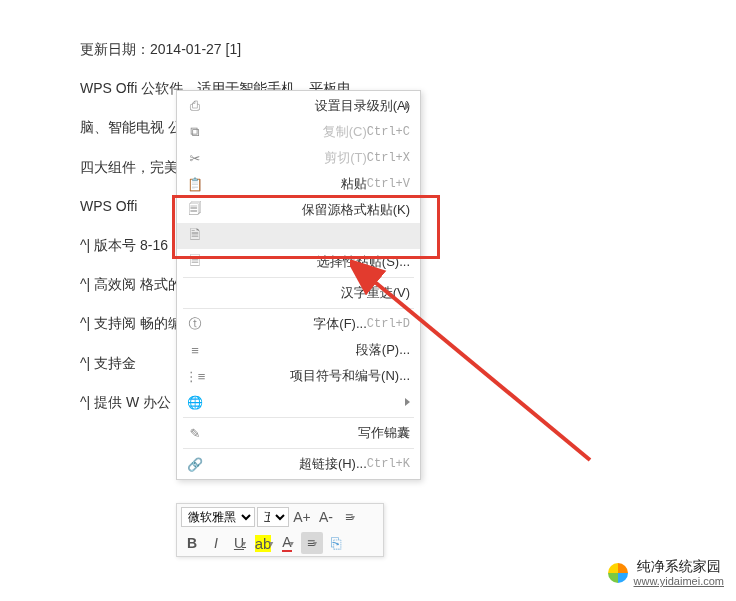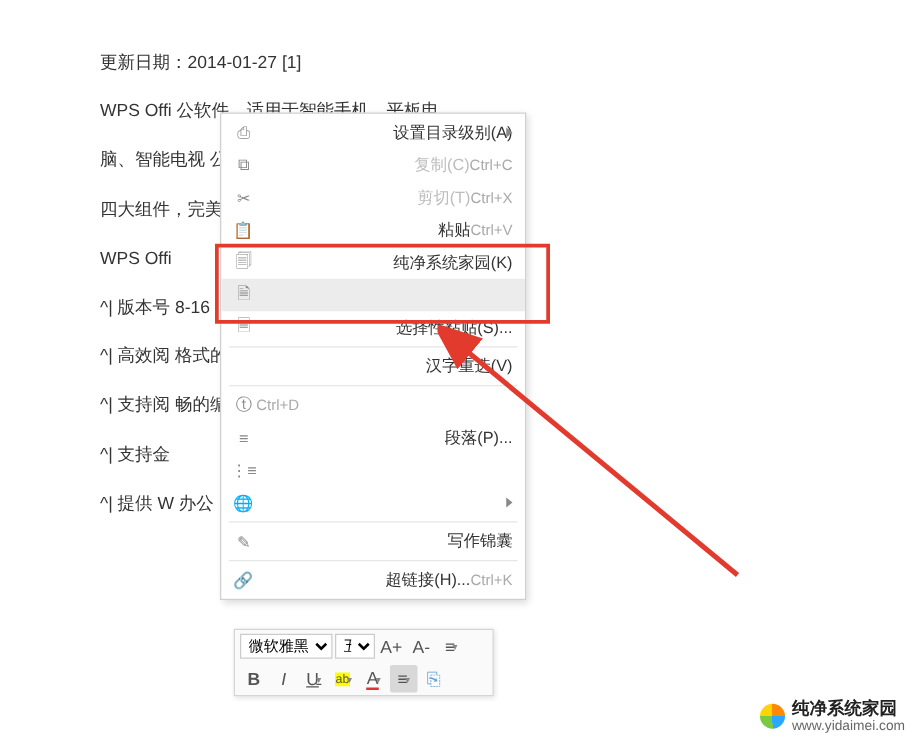--- a/index.html
+++ b/index.html
@@ -20,41 +20,41 @@
     z-index: 5; font-size: 13px; padding: 2px 0;
   }
   .ctx .row {
     display: flex; align-items: center; height: 26px;
     padding: 0 10px 0 8px; position: relative;
   }
   .ctx .row.disabled { color: #bdbdbd; }
   .ctx .row.highlight { background: #ececec; }
   .ctx .ic { width: 20px; display: flex; justify-content: center; color: #888; font-size: 13px; }
   .ctx .lbl { flex: 1; padding-left: 6px; text-align: right; }
-  .ctx .sc { color: #aaa; font-size: 12px; }
+  .ctx .sc { color: #aaa; font-size: 12px; font-family: Liberation Mono, monospace; }
   .ctx .sub::after {
     content: ""; position: absolute; right: 10px; top: 50%;
     width: 0; height: 0; border-left: 5px solid #888;
     border-top: 4px solid transparent; border-bottom: 4px solid transparent;
     transform: translateY(-50%);
   }
   .ctx hr { border: none; border-top: 1px solid #e6e6e6; margin: 2px 6px; }
 
   .red-box {
     position: absolute; left: 172px; top: 195px;
     width: 268px; height: 64px;
     border: 3px solid #e23b2e; z-index: 10; pointer-events: none;
   }
   .arrow {
     position: absolute; left: 350px; top: 260px; z-index: 9; pointer-events: none;
   }
 
   
   .mini {
-    position: absolute; left: 187px; top: 503px; width: 208px;
+    position: absolute; left: 176px; top: 503px; width: 208px;
     border: 1px solid #d5d5d5; background: #fafafa; z-index: 5;
     box-shadow: 1px 1px 4px rgba(0,0,0,0.12);
   }
   .mini .rowt { display: flex; align-items: center; height: 26px; padding: 0 4px; gap: 2px; }
   .mini select {
     font-size: 12px; height: 20px; border: 1px solid #ccc; background: #fff;
     padding: 0 2px;
   }
   .mini .btn {
     width: 22px; height: 22px; display: flex; align-items: center;
@@ -65,22 +65,22 @@
 
   
   .wm {
     position: absolute; right: 12px; bottom: 14px;
     display: flex; align-items: center; gap: 6px; font-size: 14px;
   }
   .wm .logo {
     width: 20px; height: 20px; border-radius: 50%;
     background: conic-gradient(#ff8a00 0 90deg, #2aa8ff 90deg 180deg, #7ac943 180deg 270deg, #ffd400 270deg 360deg);
   }
-  .wm .main { font-weight: 700; color: #222; }
-  .wm .url { font-size: 11px; color: #666; margin-top: -1px; }
+  .wm .main { font-weight: 400; color: #222; text-align: center; }
+  .wm .url { font-size: 11px; color: #666; margin-top: -1px; text-decoration: underline; }
 </style>
 </head>
 <body>
 
 <div class="doc">
   <p>更新日期：2014-01-27 [1]</p>
   <p>WPS Offi                                                       公软件，适用于智能手机、平板电</p>
   <p>脑、智能电视                                                       公。包含文字、表格、演示、PDF</p>
   <p>四大组件，完美                                                      及编辑。</p>
   <p>WPS Offi</p>
@@ -106,45 +106,47 @@
     <span class="lbl">剪切(T)</span>
     <span class="sc">Ctrl+X</span>
   </div>
   <div class="row">
     <span class="ic">📋</span>
     <span class="lbl">粘贴</span>
     <span class="sc">Ctrl+V</span>
   </div>
   <div class="row">
     <span class="ic">🗐</span>
-    <span class="lbl">纯净系统家园(K)</span>
+    <span class="lbl">保留源格式粘贴(K)</span>
   </div>
   <div class="row highlight">
     <span class="ic">🗎</span>
   </div>
   <div class="row">
     <span class="ic">🗏</span>
     <span class="lbl">选择性粘贴(S)...</span>
   </div>
   <hr>
   <div class="row">
     <span class="ic"></span>
     <span class="lbl">汉字重选(V)</span>
   </div>
   <hr>
   <div class="row">
     <span class="ic">ⓣ</span>
+    <span class="lbl">字体(F)...</span>
     <span class="sc">Ctrl+D</span>
   </div>
   <div class="row">
     <span class="ic">≡</span>
     <span class="lbl">段落(P)...</span>
   </div>
   <div class="row">
     <span class="ic">⋮≡</span>
+    <span class="lbl">项目符号和编号(N)...</span>
   </div>
   <div class="row sub">
     <span class="ic">🌐</span>
   </div>
   <hr>
   <div class="row">
     <span class="ic">✎</span>
     <span class="lbl">写作锦囊</span>
   </div>
   <hr>
@@ -187,21 +189,21 @@
         <span>B</span>
       </div>
     <div class="btn" style="font-style:italic">
         <span>I</span>
       </div>
     <div class="btn" style="text-decoration:underline">
         <span>U</span>
         <span class="caret">▾</span>
       </div>
     <div class="btn">
-        <span style="background:#ff0;font-size:10px">ab</span>
+        <span style="background:#ff0;font-size:15px">ab</span>
         <span class="caret">▾</span>
       </div>
     <div class="btn">
         <span class="underline-red">A</span>
         <span class="caret">▾</span>
       </div>
     <div class="btn" style="background:#d8d8d8">≡<span class="caret">▾</span></div>
     <div class="btn" style="color:#5aa1d8">⎘</div>
   </div>
 </div>

